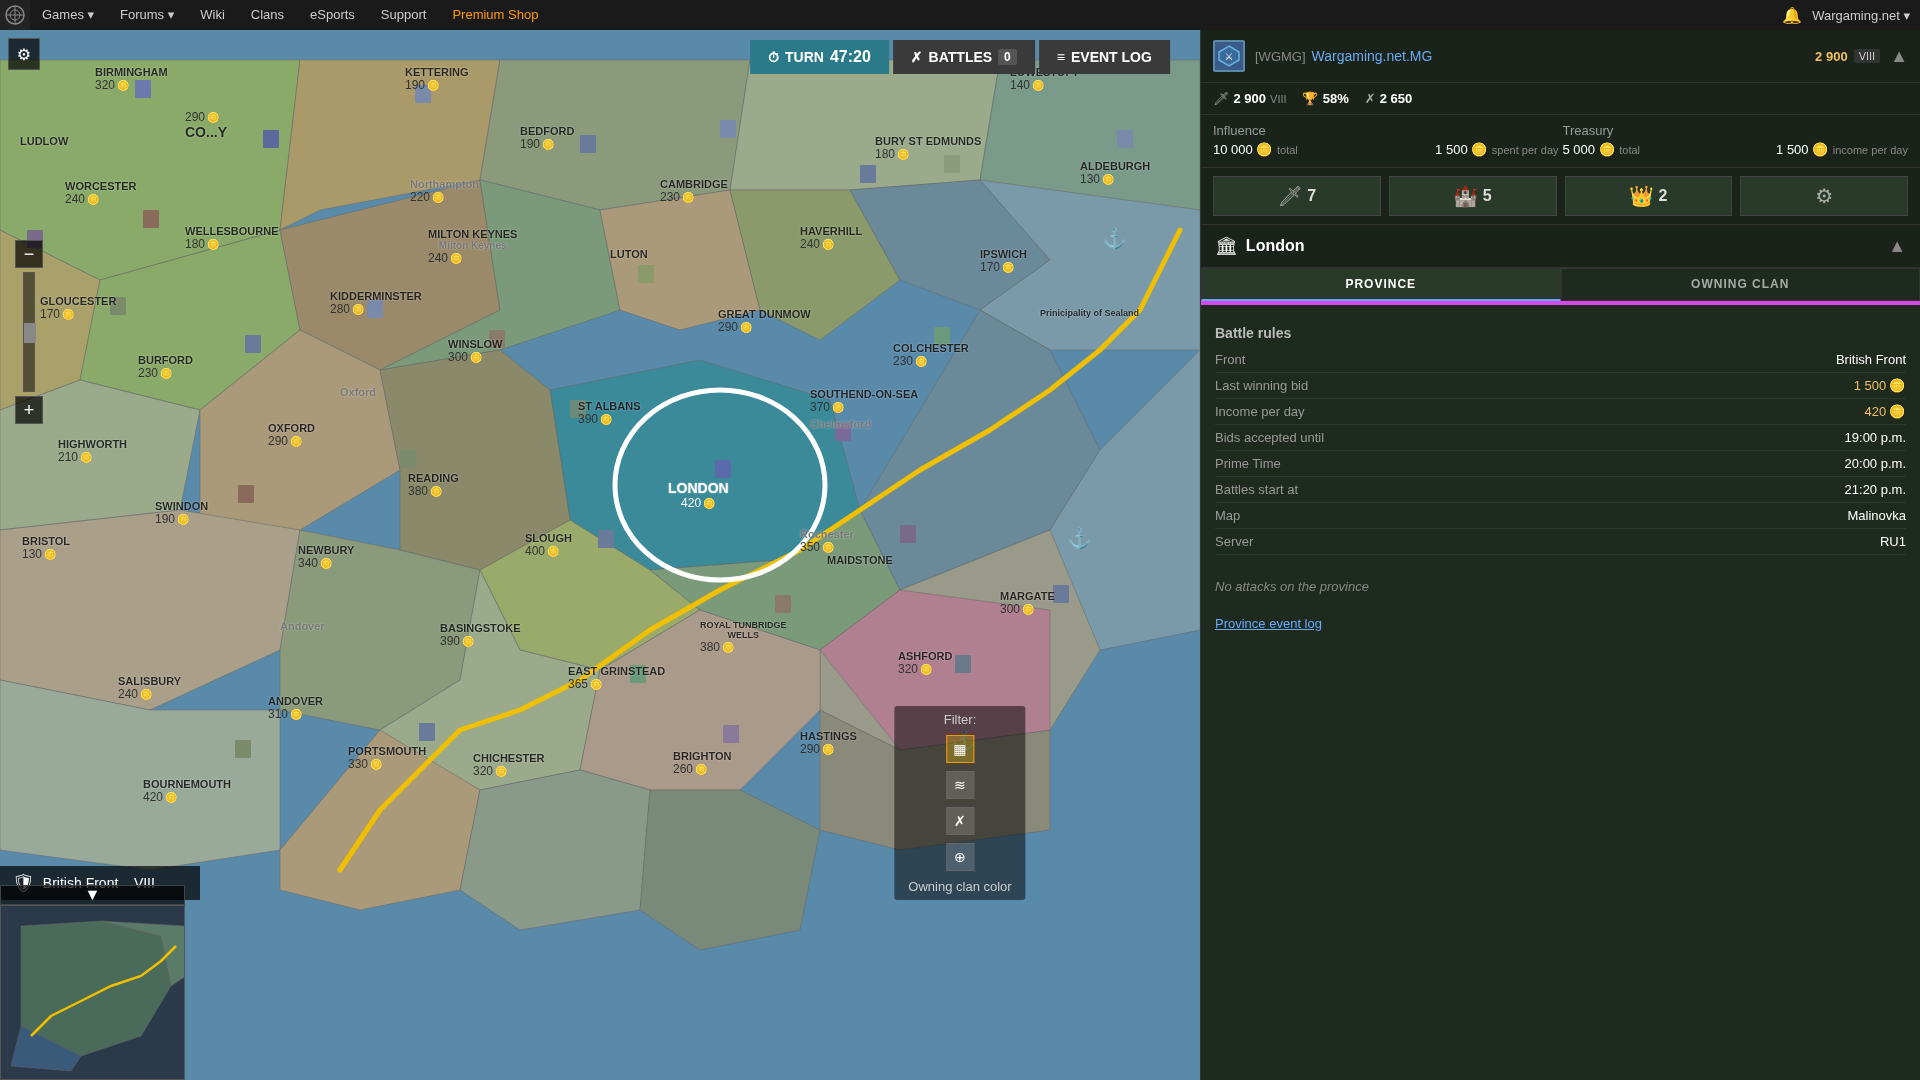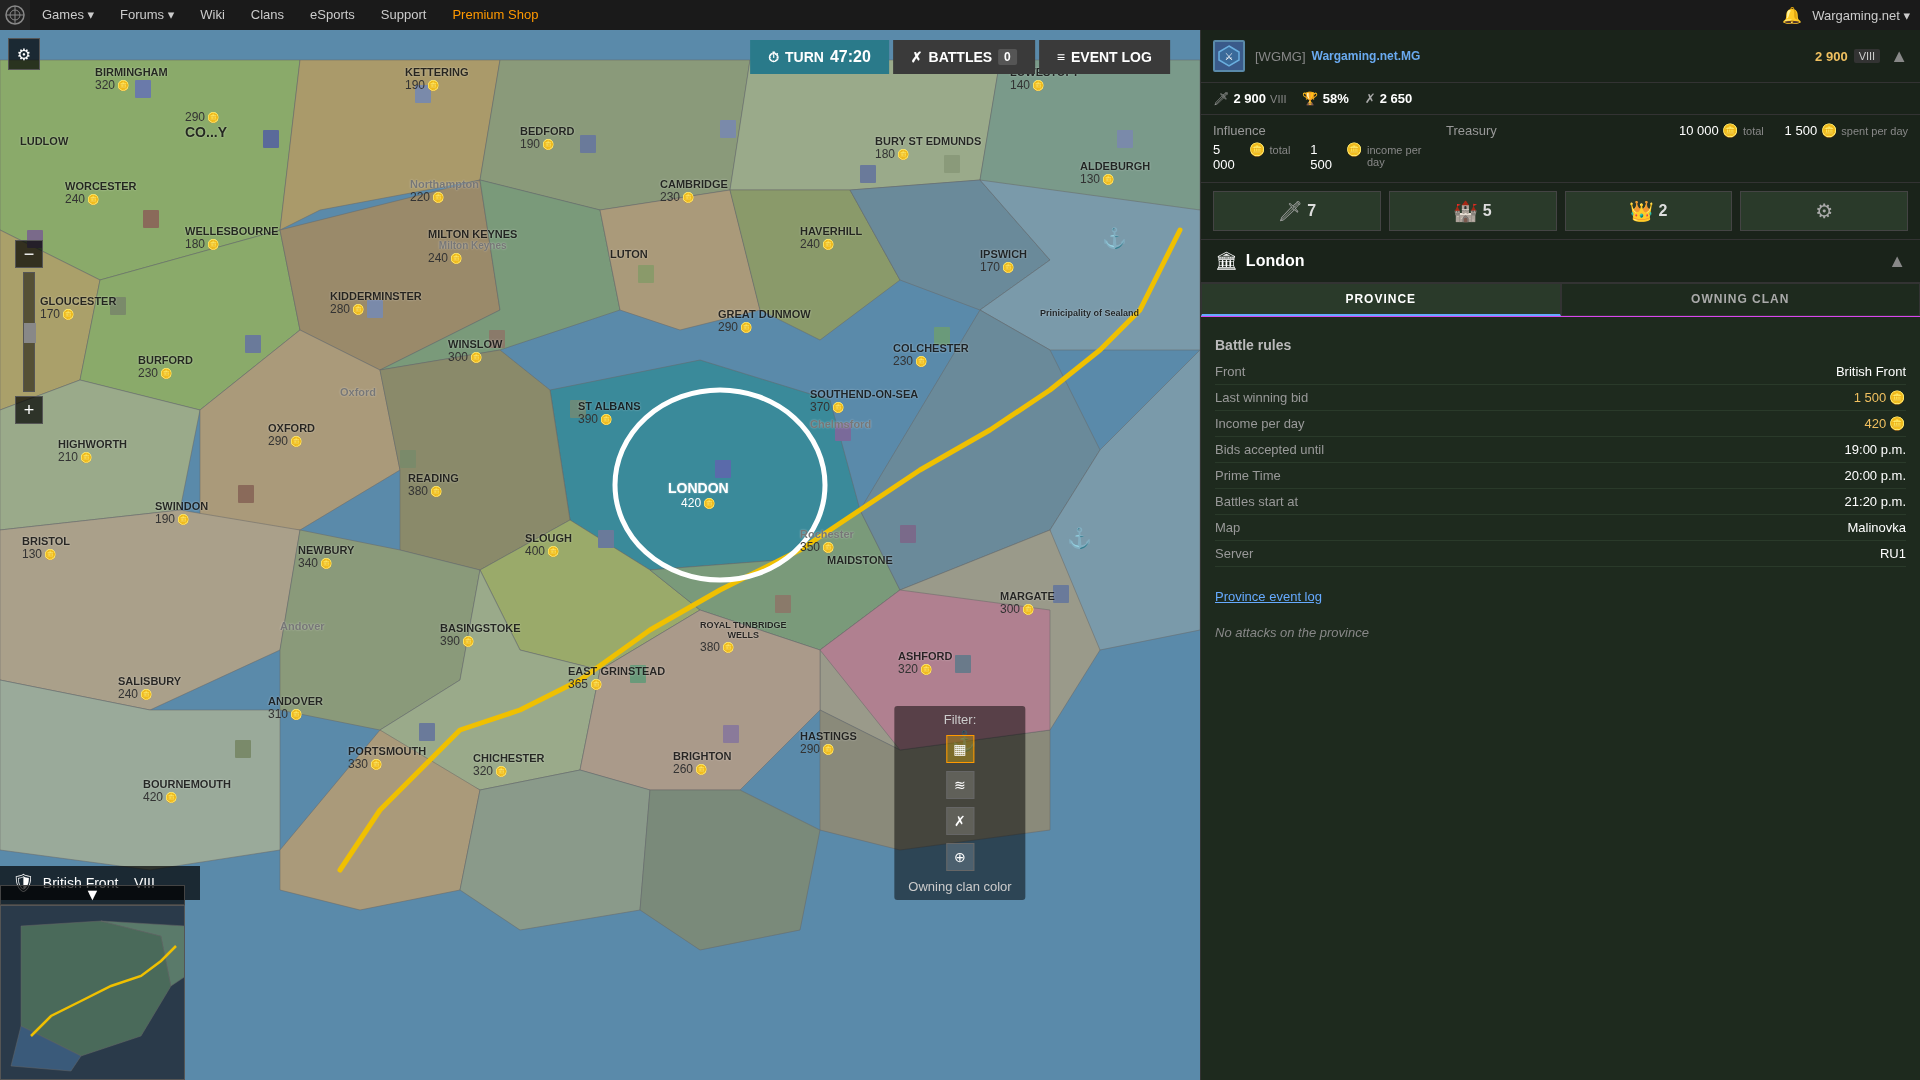--- a/index.html
+++ b/index.html
@@ -109,21 +109,21 @@
     #player-stats {
       background: #1a231a; padding: 8px 12px; border-bottom: 1px solid #333;
       display: flex; align-items: center; gap: 16px; font-size: 13px; color: #aaa;
     }
     #player-stats .stat { display: flex; align-items: center; gap: 4px; }
     #player-stats .stat-val { color: #fff; font-weight: bold; }
 
     
     #resources {
       background: #1a231a; padding: 8px 12px 10px; border-bottom: 1px solid #333;
-      display: grid; grid-template-columns: 1fr 1fr 1fr; gap: 4px;
+      display: grid; grid-template-columns: 1fr 1fr; gap: 4px;
     }
     .resource-row { display: flex; align-items: center; justify-content: space-between; font-size: 13px; color: #bbb; }
     .resource-row .res-label { color: #999; }
     .resource-row .res-val { color: #fff; }
     .resource-row .res-sub { color: #888; font-size: 11px; }
 
     
     #quick-actions {
       background: #1a231a; padding: 8px 12px; border-bottom: 1px solid #333;
       display: flex; gap: 8px;
@@ -138,21 +138,21 @@
     
     #province-header {
       background: #1a231a; padding: 10px 14px; border-bottom: 1px solid #333;
       display: flex; align-items: center; gap: 8px;
     }
     #province-header .prov-icon { font-size: 18px; }
     #province-header .prov-name { font-size: 16px; font-weight: bold; color: #fff; flex: 1; }
     #province-header .prov-collapse { color: #888; cursor: pointer; font-size: 18px; }
 
     #province-tabs {
-      display: flex; border-bottom: 1px solid #d946ef;
+      display: flex; border-bottom: 4px solid #d946ef;
     }
     .prov-tab {
       flex: 1; padding: 8px; text-align: center; background: #1e2a1e;
       font-size: 12px; font-weight: bold; color: #aaa; cursor: pointer; border: 1px solid #333;
       text-transform: uppercase; letter-spacing: 1px;
     }
     .prov-tab.active { background: #2a3a2a; color: #fff; border-bottom: 2px solid #6af; }
 
     
     #battle-rules { padding: 12px 14px; }
@@ -692,21 +692,21 @@
   <div id="player-header">
     <div class="player-icon">
       <svg width="24" height="24" viewBox="0 0 24 24">
         <polygon points="12,2 22,8 22,16 12,22 2,16 2,8" fill="#3a6a9a" stroke="#6aafdf" stroke-width="1.5"></polygon>
         <text x="12" y="16" text-anchor="middle" font-size="10" fill="#fff">⚔</text>
       </svg>
     </div>
     <div style="flex:1">
       <div style="display:flex; align-items:center; gap:6px;">
         <span style="color:#888; font-size:13px;">[WGMG]</span>
-        <span style="color:#6aaaf0; font-size:12px; font-weight:bold;">Wargaming.net.MG</span>
+        <span style="color:#6aaaf0; font-size:14px; font-weight:normal;">Wargaming.net.MG</span>
       </div>
     </div>
     <div style="display:flex; align-items:center; gap:6px;">
       <span style="color:#f0c060; font-size:13px; font-weight:bold;">2 900</span>
       <span style="background:#333; padding:1px 5px; border-radius:2px; font-size:11px; color:#ccc;">VIII</span>
     </div>
     <span class="collapse-btn">▲</span>
   </div>
 
   <div id="player-stats">
@@ -823,21 +823,21 @@
     <div class="rule-row">
       <span class="rule-label">Map</span>
       <span class="rule-val">Malinovka</span>
     </div>
     <div class="rule-row">
       <span class="rule-label">Server</span>
       <span class="rule-val">RU1</span>
     </div>
   </div>
 
+  <div id="no-attacks">
+    <span>No attacks on the province</span>
+  </div>
+
   <div id="province-event-log">
     <a>Province event log</a>
   </div>
 
-  <div id="no-attacks">
-    <span>No attacks on the province</span>
-  </div>
-
 </div>
 
 </body></html>

